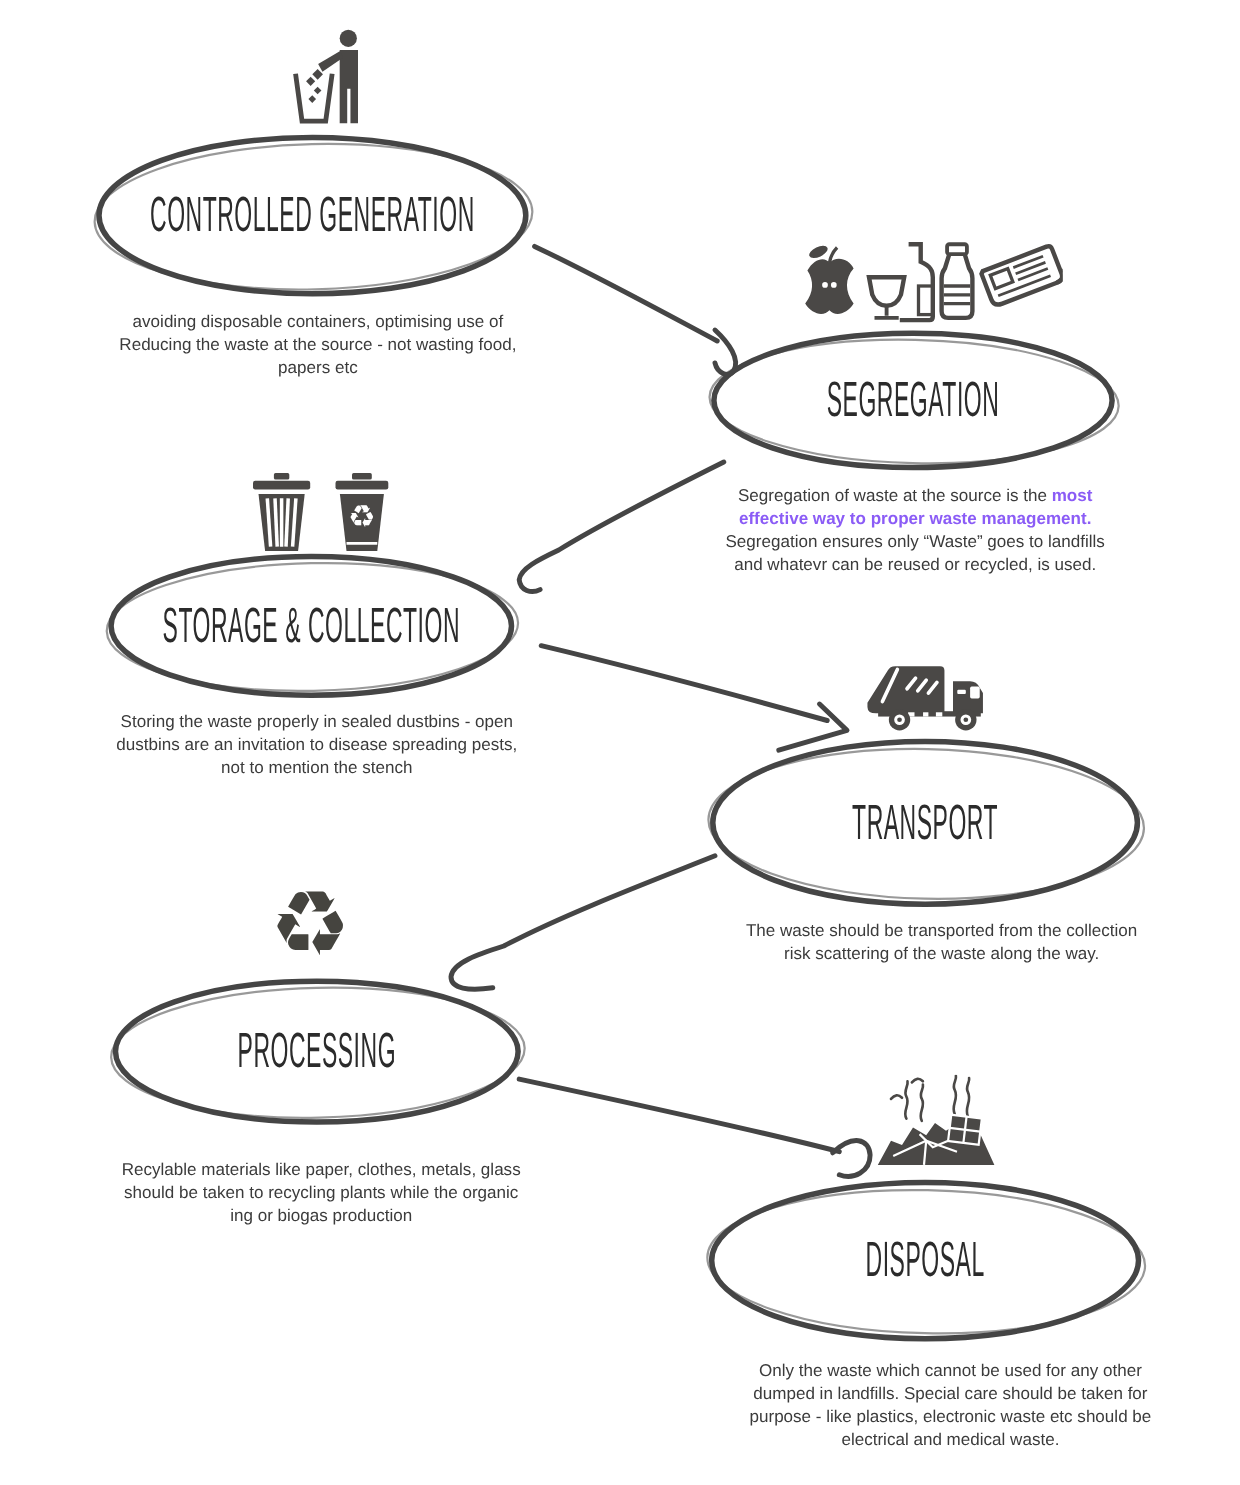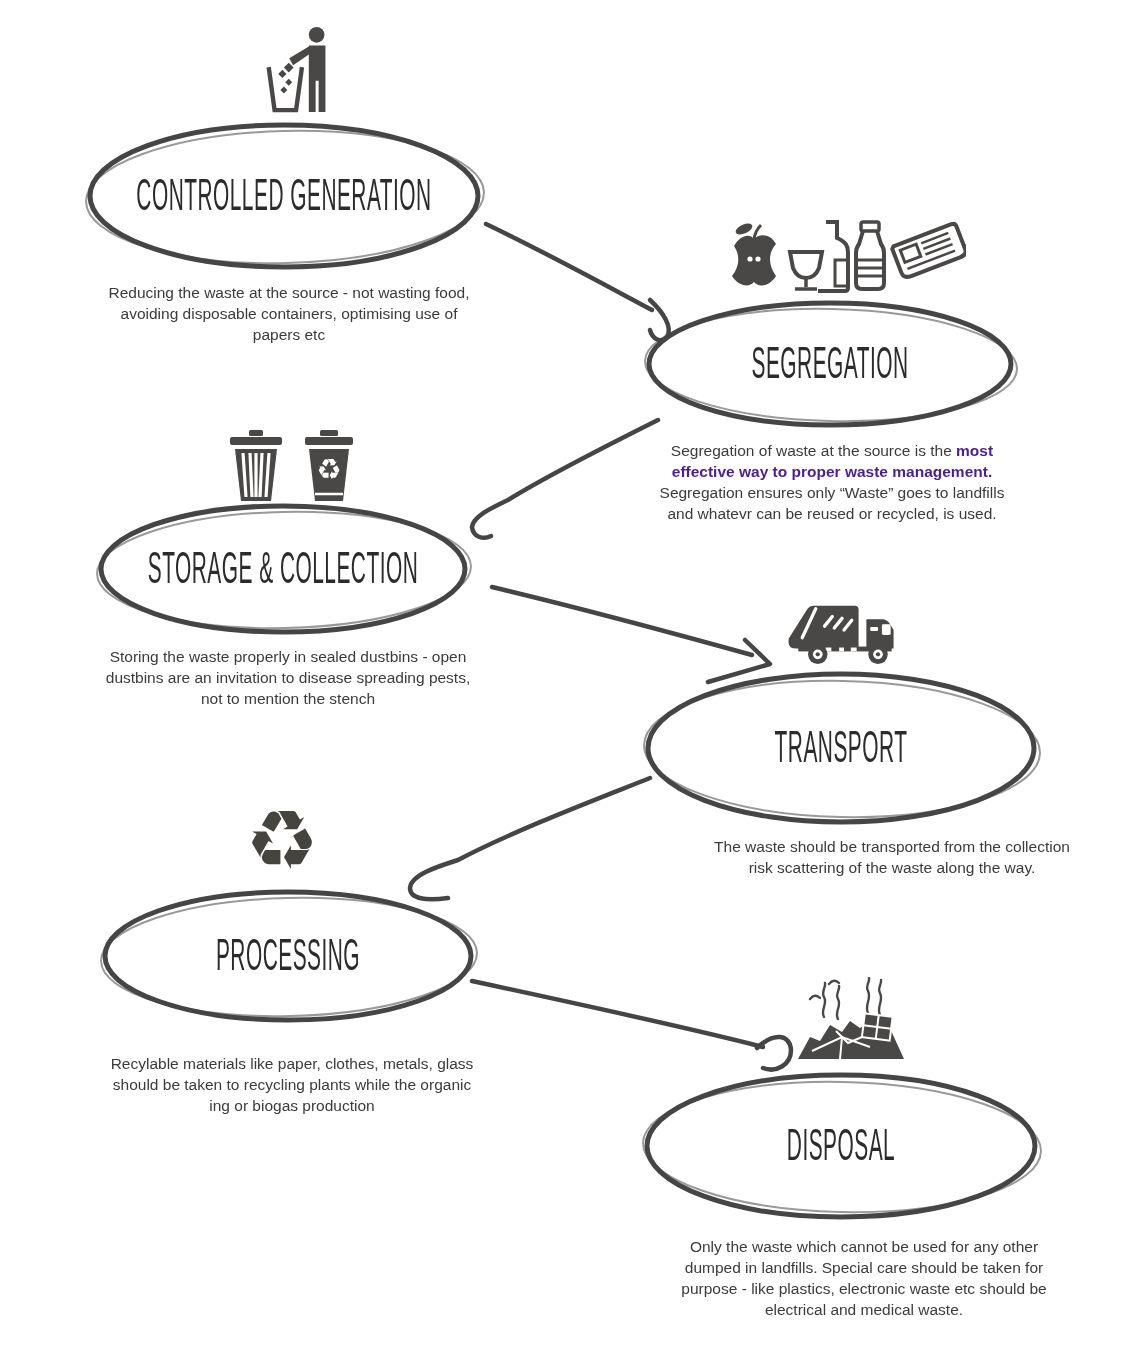--- a/index.html
+++ b/index.html
@@ -23,21 +23,21 @@
   }
   .caption{
     position:absolute;
     transform:translateX(-50%);
     text-align:center;
     font-size:15.5px;
     line-height:21px;
     color:#3b3b3b;
     white-space:nowrap;
   }
-  .caption b{font-weight:700;color:#4c1d95;}
+  .caption b{font-weight:700;color:#8b5cf6;}
   .icon-wrap{position:absolute;}
   .recycle-glyph{
     position:absolute;
     font-family:"DejaVu Sans",sans-serif;
     color:#45443f;
     font-size:82px;
     line-height:82px;
     text-align:center;
     transform:translateX(-50%);
   }
@@ -105,22 +105,22 @@
       <path d="M49,21 L52,27 L33,40 L29,33 Z"></path>
       <rect x="25" y="39" width="7" height="7" transform="rotate(45 28.5 42.5)"></rect>
       <path d="M8,42 L14,86 L36,86 L42,42" fill="none" stroke="#4a4846" stroke-width="4.5"></path>
       <rect x="19" y="46" width="6" height="6" transform="rotate(45 22 49)"></rect>
       <rect x="26" y="55" width="5" height="5" transform="rotate(45 28.5 57.5)"></rect>
       <rect x="21" y="63" width="5" height="5" transform="rotate(45 23.5 65.5)"></rect>
     </svg>
   </div>
   <div class="step-title" style="left:284px;top:196px;">CONTROLLED GENERATION</div>
   <div class="caption" style="left:289px;top:282px;">
+    <div>avoiding disposable containers, optimising use of</div>
     <div>Reducing the waste at the source - not wasting food,</div>
-    <div>avoiding disposable containers, optimising use of</div>
     <div>papers etc</div>
   </div>
 
   <div class="icon-wrap" style="left:726px;top:220px;">
     <svg width="240" height="74" viewBox="0 0 240 74">
 
       <g fill="#4a4846">
         <path d="M8,26 C14,15 24,13 28,19 C34,12 46,15 50,24 C42,33 42,45 50,56 C44,66 33,68 28,62 C23,68 12,66 6,56 C14,46 14,35 8,26 Z"></path>
         <ellipse cx="18" cy="9" rx="9" ry="4.5" transform="rotate(-25 18 9)"></ellipse>
         <path d="M28,19 C29,13 31,9 35,5" fill="none" stroke="#4a4846" stroke-width="3"></path>
@@ -218,21 +218,21 @@
         <circle cx="38" cy="60" r="10"></circle>
         <circle cx="38" cy="60" r="5" fill="#ffffff"></circle>
         <circle cx="38" cy="60" r="2.2"></circle>
         <circle cx="100" cy="60" r="10"></circle>
         <circle cx="100" cy="60" r="5" fill="#ffffff"></circle>
         <circle cx="100" cy="60" r="2.2"></circle>
       </g>
     </svg>
   </div>
   <div class="step-title" style="left:841px;top:748px;">TRANSPORT</div>
-  <div class="caption" style="left:856px;top:836px;margin-left:36px;">
+  <div class="caption" style="left:856px;top:836px;">
     <div>The waste should be transported from the collection</div>
     <div>risk scattering of the waste along the way.</div>
   </div>
 
   <div class="recycle-glyph" style="left:282px;top:800px;width:90px;">♻</div>
   <div class="step-title" style="left:288px;top:956px;">PROCESSING</div>
   <div class="caption" style="left:292px;top:1037px;margin-top:16px;">
     <div>Recylable materials like paper, clothes, metals, glass</div>
     <div>should be taken to recycling plants while the organic</div>
     <div>ing or biogas production</div>

